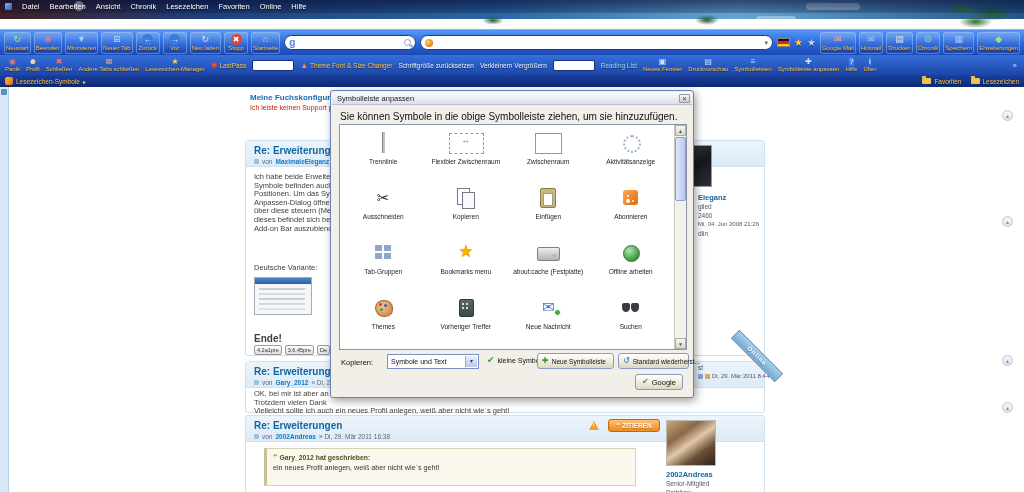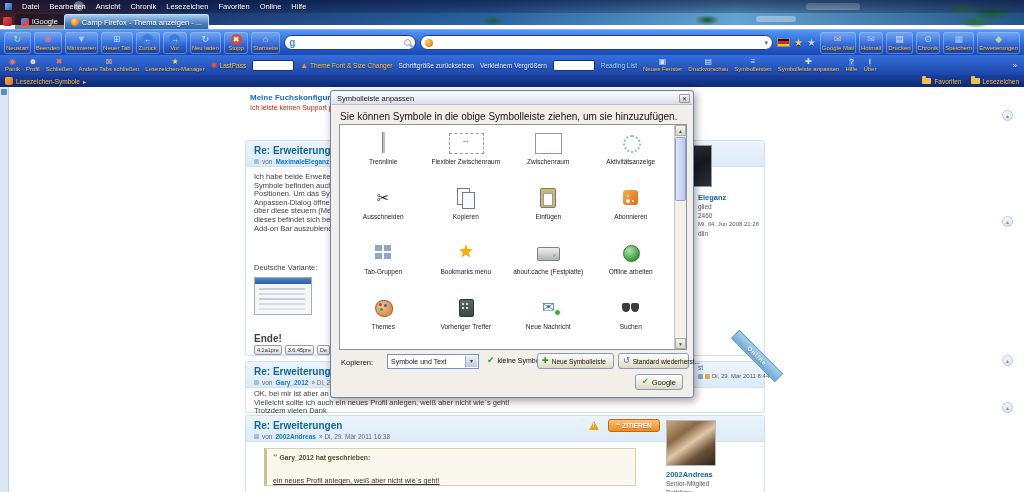--- a/index.html
+++ b/index.html
@@ -1,21 +1,21 @@
 <!DOCTYPE html>
 <html><head>
 <meta charset="utf-8">
 <style>
   html,body{margin:0;padding:0;background:#222;}
   .screen{position:relative;width:1024px;height:492px;overflow:hidden;background:#fff;
     font-family:"Liberation Sans","DejaVu Sans",sans-serif;-webkit-font-smoothing:antialiased;}
   .screen *{box-sizing:border-box;}
 
   
-  .topbar{position:absolute;top:0;left:0;right:0;height:25px;
+  .topbar{position:absolute;top:0;left:0;right:0;height:19px;
     background:linear-gradient(90deg,rgba(70,22,14,.85),rgba(22,44,96,.55) 20%,rgba(44,110,170,.6) 48%,rgba(120,190,230,.75) 72%,rgba(34,84,130,.7)),
                linear-gradient(180deg,#16306a,#2a5d9e);}
   .moon{position:absolute;left:74px;top:1px;width:10px;height:10px;border-radius:50%;
     background:radial-gradient(circle at 35% 35%,#fff,#b8c8dc);opacity:.85;}
   .cloud1{position:absolute;left:806px;top:3px;width:54px;height:7px;border-radius:6px;background:rgba(255,255,255,.45);}
   .cloud2{position:absolute;left:756px;top:16px;width:40px;height:6px;border-radius:6px;background:rgba(255,255,255,.35);}
   .palm-s1{position:absolute;left:478px;top:13px;width:30px;height:15px;background:radial-gradient(ellipse 15px 6px at 50% 50%,#245c2e,rgba(0,0,0,0) 72%);}
   .palm-s2{position:absolute;left:690px;top:12px;width:34px;height:16px;background:radial-gradient(ellipse 17px 7px at 50% 50%,#1e5228,rgba(0,0,0,0) 72%);}
   .palm-big{position:absolute;left:936px;top:0;width:88px;height:29px;background:
     radial-gradient(ellipse 26px 9px at 30% 30%,#2e7a3a,rgba(0,0,0,0) 70%),
@@ -136,21 +136,21 @@
   .warn::after{content:"!";position:absolute;left:-1.5px;top:1px;font-size:6px;color:#fff;font-weight:bold;}
   .quote-btn{position:absolute;left:362px;top:3px;width:52px;height:13px;
     background:linear-gradient(180deg,#ffc070,#ef8a1f);border:1px solid #c06a10;border-radius:3px;
     color:#fff;font-size:6.5px;font-weight:bold;display:flex;align-items:center;justify-content:center;gap:2px;
     text-shadow:0 1px 1px rgba(0,0,0,.3);}
   .qg2{font-size:8px;line-height:6px;}
   .quotebox{position:absolute;left:18px;top:32px;width:372px;height:38px;background:#faf8ec;
     border:1px solid #d8d2b4;border-left:3px solid #c8c096;padding:3px 6px;}
   .quote-cite{font-size:6.8px;font-weight:bold;color:#554c20;white-space:nowrap;}
   .qg{color:#9a8c40;font-size:9px;margin-right:2px;}
-  .quote-text{font-size:7.2px;color:#333;margin-top:14px;white-space:nowrap;text-decoration:underline;}
+  .quote-text{font-size:7.2px;color:#333;margin-top:1px;white-space:nowrap;}
   .avatar3{position:absolute;left:420px;top:4px;width:50px;height:46px;border:1px solid #bbb;
     background:linear-gradient(145deg,#c8a878 0%,#8a6848 30%,#e0c8a8 50%,#6a5038 72%,#2e241a 100%);}
   .p3-name{position:absolute;left:420px;top:54px;font-size:7.5px;font-weight:bold;color:#1266a0;white-space:nowrap;}
   .p3-rank{position:absolute;left:420px;top:64px;font-size:6.5px;color:#556;}
   .p3-posts{position:absolute;left:420px;top:73px;font-size:6.5px;color:#556;}
 
   .upc{position:absolute;left:1002px;width:11px;height:11px;border-radius:50%;z-index:10;
     background:linear-gradient(180deg,#f4f7fa,#dde6ee);border:1px solid #bcc8d4;color:#7a92a8;
     font-size:6px;line-height:10px;text-align:center;}
   .upc1{top:110px;} .upc2{top:216px;} .upc3{top:355px;} .upc4{top:402px;}
@@ -240,31 +240,20 @@
           <span class="menu-item">Datei</span>
           <span class="menu-item">Bearbeiten</span>
           <span class="menu-item">Ansicht</span>
           <span class="menu-item">Chronik</span>
           <span class="menu-item">Lesezeichen</span>
           <span class="menu-item">Favoriten</span>
           <span class="menu-item">Online</span>
           <span class="menu-item">Hilfe</span>
         </span>
     </div>
-    <div class="tabrow">
-      <span class="tab-side-icon"></span>
-      <div class="tab inactive">
-        <span class="favicon fav-g"></span>
-        <span class="tab-label">iGoogle</span>
-      </div>
-      <div class="tab active">
-        <span class="favicon fav-fx"></span>
-        <span class="tab-label">Camp Firefox - Thema anzeigen - ...</span>
-      </div>
-    </div>
   </div>
 
   <div class="toolbar1">
     <div id="tb1-left" class="tbgroup">
         <div class="tbtn">
           <span class="tico" style="color: rgb(144, 240, 144);">↻</span>
           <span class="tlabel">Neustart</span>
         </div>
         <div class="tbtn">
           <span class="tico" style="color: rgb(255, 128, 112);">⊗</span>
@@ -464,22 +453,22 @@
       <div class="post-band"></div>
       <div class="post-title">Re: Erweiterungen</div>
       <div class="post-meta">
         <span class="meta-bullet"></span>
         <span>von</span>
         <span class="meta-author">Gary_2012</span>
         <span>» Di, 2</span>
       </div>
       <div class="p2-body" id="p2-body">
           <div class="bline">OK, bei mir ist aber an</div>
+          <div class="bline">Trotzdem vielen Dank</div>
           <div class="bline">Vielleicht sollte ich auch ein neues Profil anlegen, weiß aber nicht wie´s geht!</div>
-          <div class="bline">Trotzdem vielen Dank</div>
         </div>
       <div class="frag f2-a">st</div>
       <div class="f2-date">
         <span class="mini-ico"></span>
         <span class="mini-ico m2"></span>
         <span>Di, 29. Mär 2011 8:44</span>
       </div>
     </div>
     <div class="ribbon">Online</div>
 

